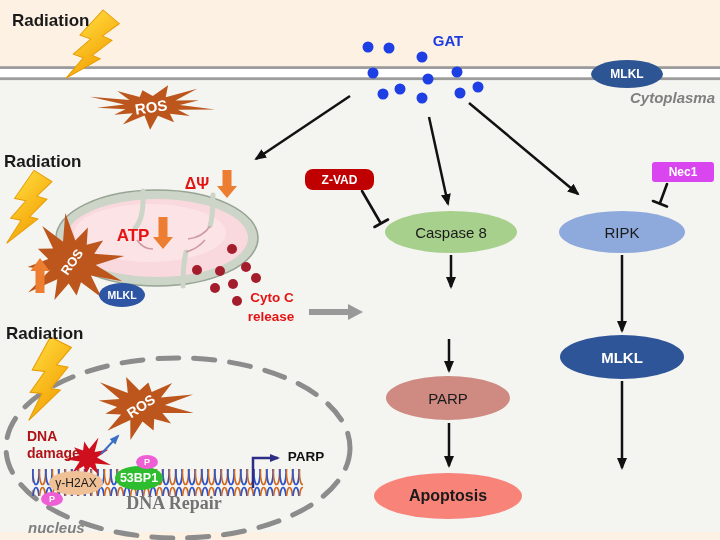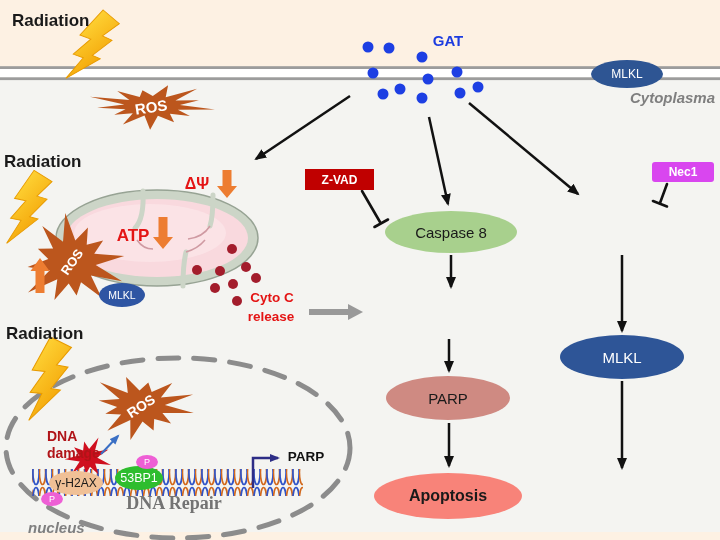--- a/index.html
+++ b/index.html
@@ -16,23 +16,23 @@
   .center{transform:translate(-50%,-50%);}
   .radiation{font-size:17px;font-weight:bold;color:#1a1a1a;text-align:center;}
   .gat{font-size:15px;font-weight:bold;color:#1c3ce0;}
   .graylbl{font-size:15px;font-weight:bold;font-style:italic;color:#7f7f7f;}
   .rostxt{color:#fff;font-weight:bold;}
   .redtxt{color:#e41414;font-weight:bold;}
   .darkred{color:#b01418;font-weight:bold;font-size:14px;line-height:1.2;}
   .node{position:absolute;border-radius:50%;display:flex;align-items:center;justify-content:center;
         font-size:15px;color:#1a1a1a;}
   .node.boldblack{font-weight:bold;font-size:16px;}
-  .node.white{color:#fff;font-weight:normal;text-align:center;}
+  .node.white{color:#fff;font-weight:bold;text-align:center;}
   .chip{position:absolute;display:flex;align-items:center;justify-content:center;
-        color:#fff;font-weight:bold;font-size:12px;border-radius:0;}
+        color:#fff;font-weight:bold;font-size:12px;border-radius:8px;}
 </style>
 </head>
 <body>
 
 <div id="canvas">
 
   <div class="abs bg-top"></div>
   <div class="abs bg-bottom"></div>
 
   <svg id="fx" class="abs" width="720" height="540" viewBox="0 0 720 540">
@@ -161,34 +161,35 @@
 
   <div class="txt rostxt" style="left:151px;top:107px;font-size:15px;transform:translate(-50%,-50%) rotate(-8deg);">ROS</div>
   <div class="txt rostxt" style="left:72px;top:262px;font-size:13px;transform:translate(-50%,-50%) rotate(-55deg);">ROS</div>
   <div class="txt rostxt" style="left:141px;top:406px;font-size:14px;transform:translate(-50%,-50%) rotate(-33deg);">ROS</div>
 
   <div class="txt redtxt center" style="left:197px;top:184px;font-size:16px;">ΔΨ</div>
   <div class="txt redtxt center" style="left:133px;top:236px;font-size:17px;">ATP</div>
   <div class="txt redtxt center" style="left:272px;top:297px;font-size:13.5px;">Cyto C</div>
   <div class="txt redtxt center" style="left:271px;top:316px;font-size:13.5px;">release</div>
 
-  <div class="txt darkred" style="left:27px;top:428px;margin-left:20px;">
+  <div class="txt darkred" style="left:27px;top:428px;">
     <div>DNA</div>
     <div>damage</div>
   </div>
   <div class="txt center" style="left:174px;top:503px;font-size:18px;font-weight:bold;color:#737373;font-family:Liberation Serif, serif;">DNA Repair</div>
   <div class="txt center" style="left:306px;top:456px;font-size:13.5px;font-weight:bold;color:#111;">PARP</div>
 
   <div class="chip" style="left:305px;top:169px;width:69px;height:21px;background:#c00000;">Z-VAD</div>
   <div class="chip" style="left:652px;top:162px;width:62px;height:20px;background:#d946ef;border-radius:3px;">Nec1</div>
 
   <div class="node" style="left:385px;top:211px;width:132px;height:42px;background:#a8d08d;">Caspase 8</div>
   <div class="node" style="left:386px;top:376px;width:124px;height:44px;background:#cf8a82;">PARP</div>
   <div class="node boldblack" style="left:374px;top:473px;width:148px;height:46px;background:#f88379;">Apoptosis</div>
 
+  <div class="node" style="left:559px;top:211px;width:126px;height:42px;background:#8ea9db;">RIPK</div>
   <div class="node white" style="left:560px;top:335px;width:124px;height:44px;background:#2e5597;">MLKL</div>
 
   <div class="node white" style="left:591px;top:60px;width:72px;height:28px;background:#2e5593;font-size:12px;">MLKL</div>
   <div class="node white" style="left:99px;top:283px;width:46px;height:24px;background:#2e55a3;font-size:10.5px;">MLKL</div>
 
   <div class="node" style="left:49px;top:471px;width:54px;height:24px;background:#f0c096;font-size:12px;">γ-H2AX</div>
   <div class="node white" style="left:115px;top:466px;width:48px;height:24px;background:#2ebd2e;font-size:12.5px;">53BP1</div>
   <div class="node white" style="left:41px;top:492px;width:22px;height:14px;background:#ee5fd5;font-size:9px;">P</div>
   <div class="node white" style="left:136px;top:455px;width:22px;height:14px;background:#ee5fd5;font-size:9px;">P</div>
 

